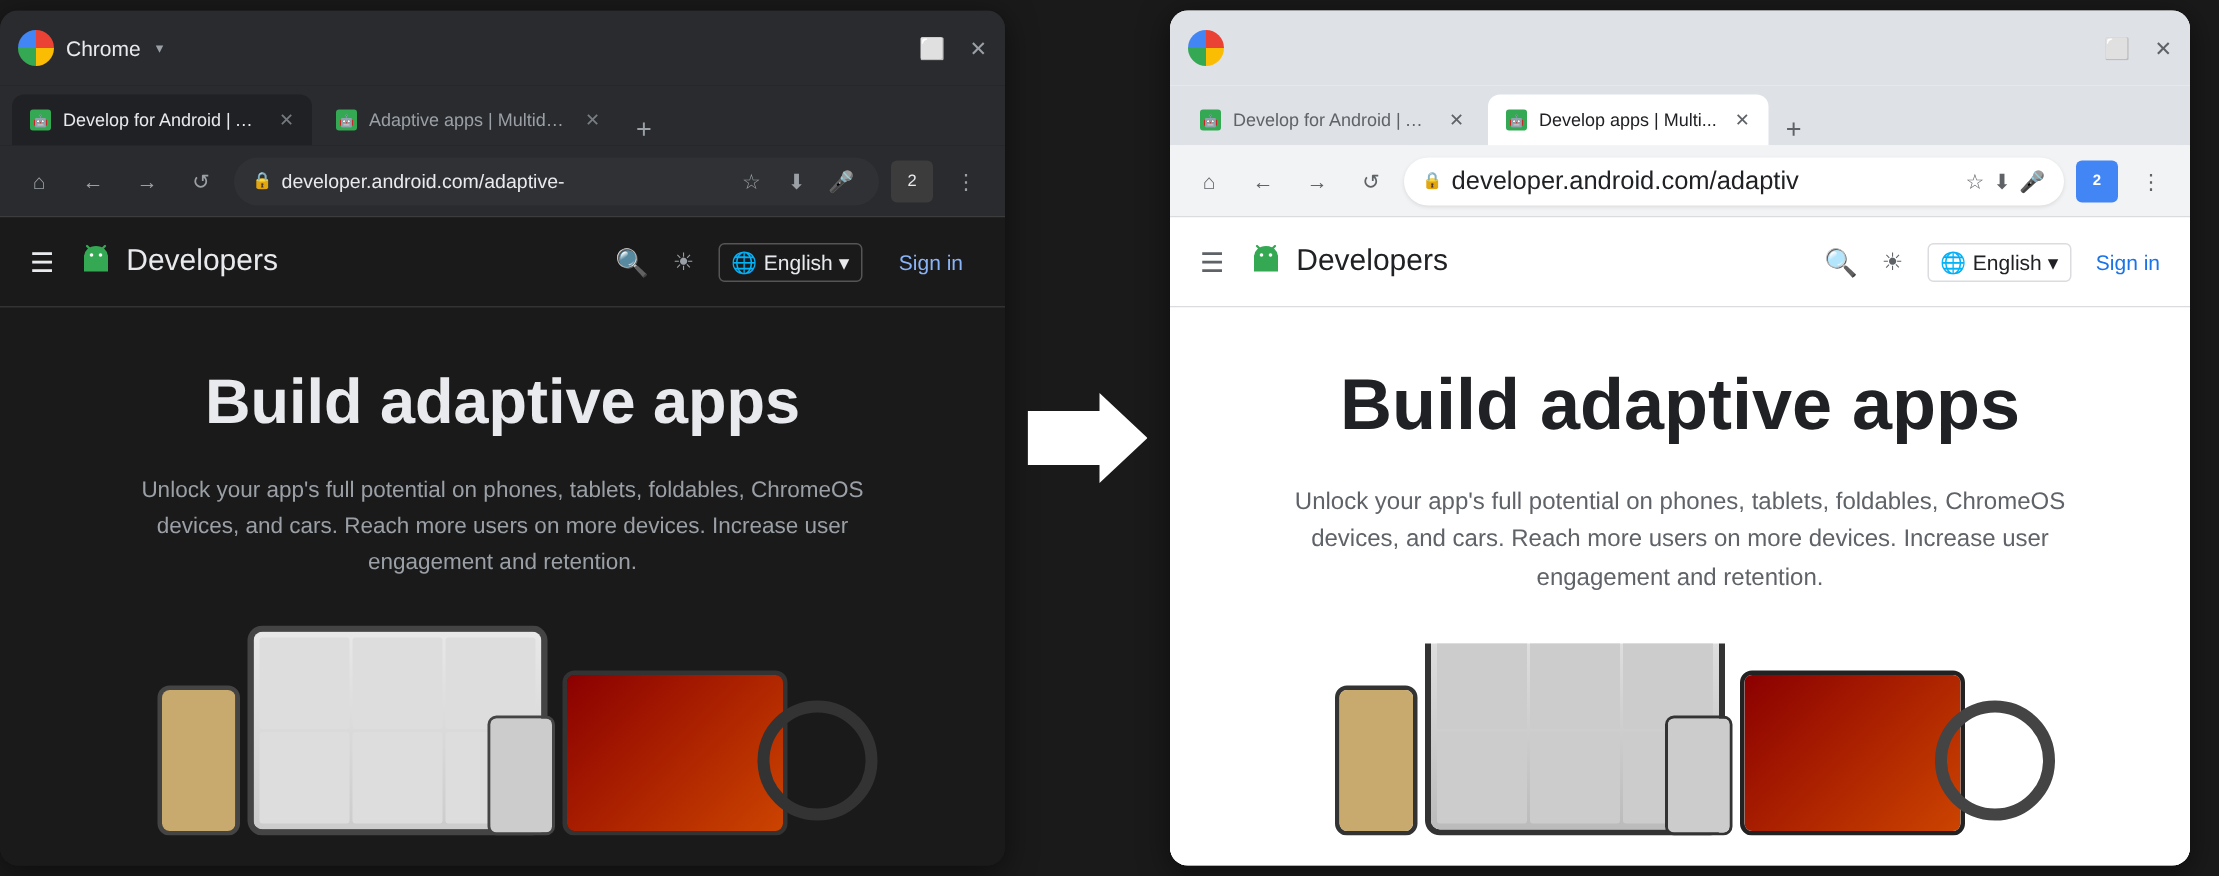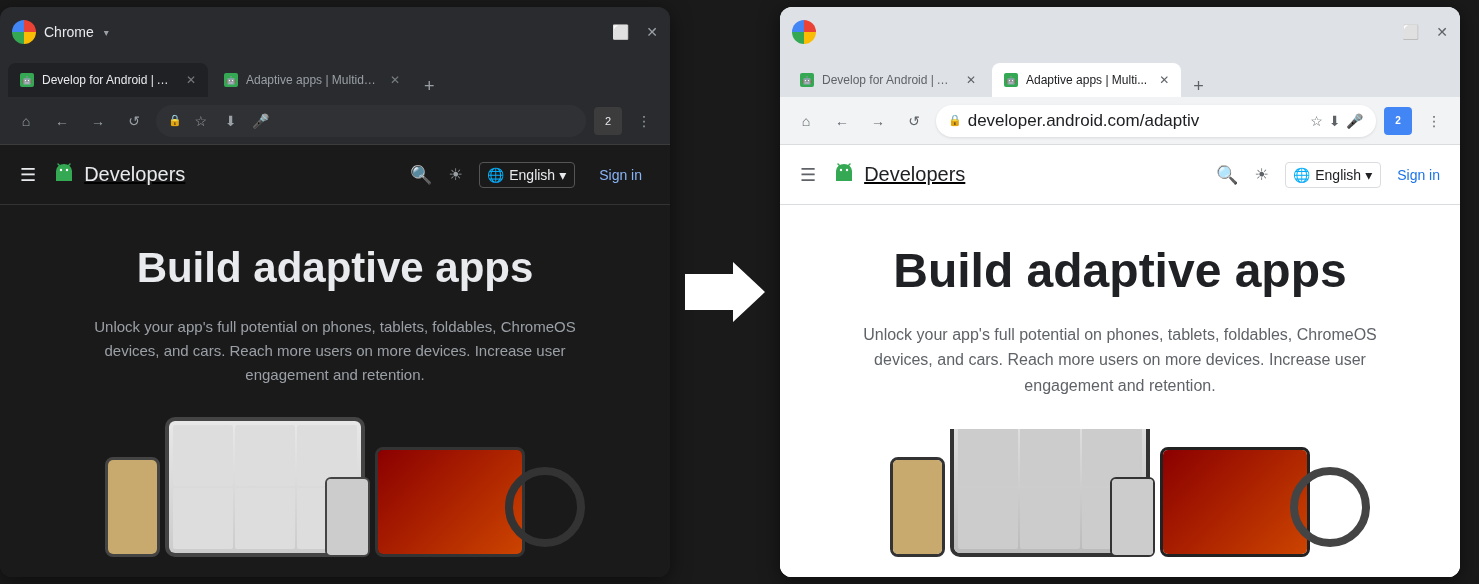--- a/index.html
+++ b/index.html
@@ -246,21 +246,20 @@
     .hamburger {
       color: #e8eaed;
       font-size: 18px;
       cursor: pointer;
     }
 
     .android-logo {
       display: flex;
       align-items: center;
       gap: 8px;
-      text-decoration: underline;
     }
 
     .site-logo-text {
       font-size: 20px;
       font-weight: 400;
       color: #e8eaed;
     }
 
     .site-nav-search {
       color: #9aa0a6;
@@ -708,20 +707,21 @@
       <span class="new-tab-btn">+</span>
     </div>
 
     <div class="address-bar">
       <div class="nav-btn">⌂</div>
       <div class="nav-btn">←</div>
       <div class="nav-btn">→</div>
       <div class="nav-btn">↺</div>
       <div class="url-bar">
         <span class="url-icon">🔒</span>
+        <span class="url-text">developer.android.com/adaptive-</span>
         <div class="url-actions">
           <span class="url-action-btn">☆</span>
           <span class="url-action-btn">⬇</span>
           <span class="url-action-btn">🎤</span>
         </div>
       </div>
       <div class="nav-btn" style="background:#3c3c3c;border-radius:4px;font-size:11px;color:#e8eaed;">2</div>
       <div class="nav-btn">⋮</div>
     </div>
 
@@ -804,21 +804,21 @@
     </div>
 
     <div class="tabs-bar-light">
       <div class="tab inactive-light">
         <div class="tab-favicon" style="background:#34a853;">🤖</div>
         <span class="tab-text">Develop for Android | And...</span>
         <span class="tab-close" style="color:#5f6368;">✕</span>
       </div>
       <div class="tab active-light">
         <div class="tab-favicon" style="background:#34a853;">🤖</div>
-        <span class="tab-text">Adaptive apps | Multi...</span>
+        <span class="tab-text">Develop apps | Multi...</span>
         <span class="tab-close" style="color:#5f6368;">✕</span>
       </div>
       <span class="new-tab-btn" style="color:#5f6368;">+</span>
     </div>
 
     <div class="address-bar-light">
       <div class="nav-btn-light">⌂</div>
       <div class="nav-btn-light">←</div>
       <div class="nav-btn-light">→</div>
       <div class="nav-btn-light">↺</div>

